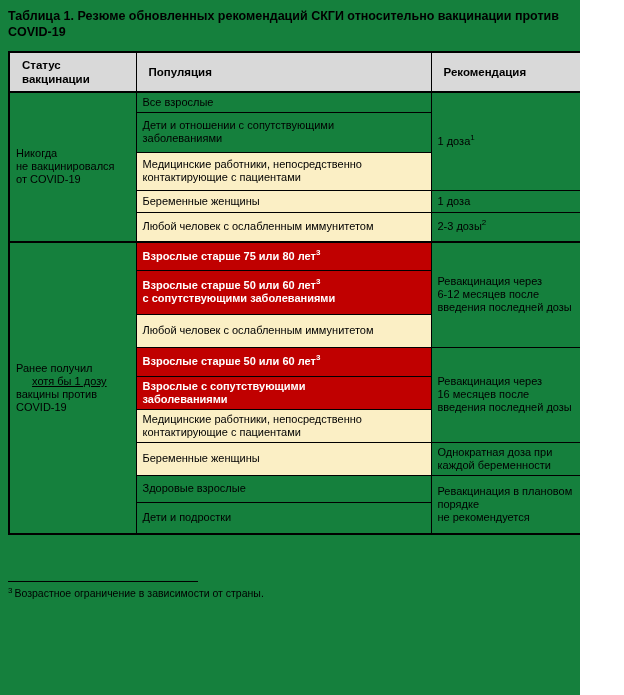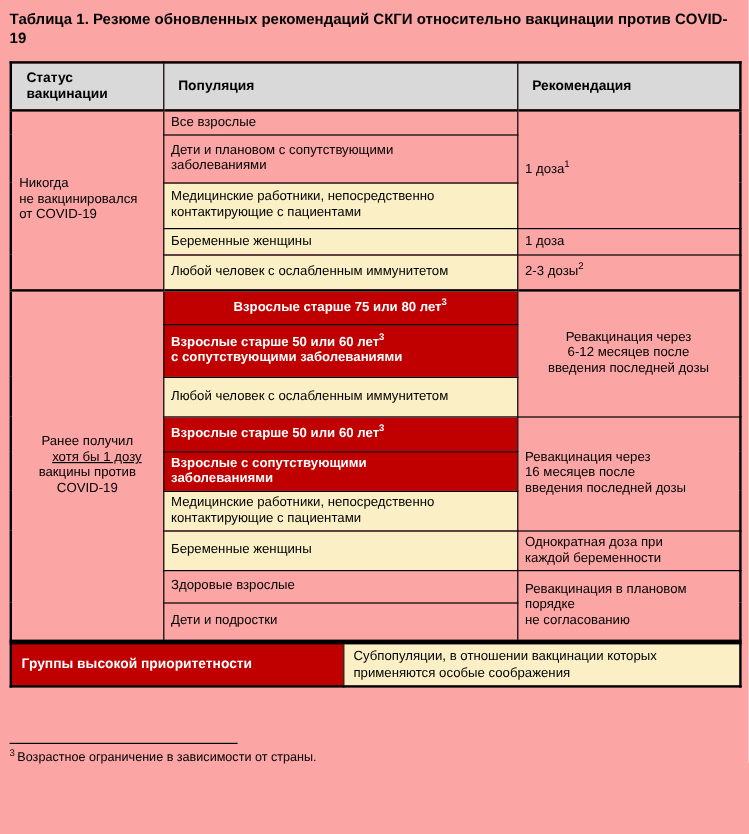--- a/index.html
+++ b/index.html
@@ -1,33 +1,33 @@
 <!DOCTYPE html>
 <html lang="ru" style="--red: #C00000; --cream: #FBEFC5; --header: #D9D9D9;"><head>
 <meta charset="utf-8">
 <style>
   html,body { margin:0; padding:0; background:#fff; }
   .page {
-    width:624px; height:695px; box-sizing:border-box;
-    padding:6px 8px 0 8px; background:#fca5a5; color:#000;
+    width:580px; height:695px; box-sizing:border-box;
+    padding:6px 8px 0 8px; background:#15803d; color:#000;
     font-family:"Liberation Sans","DejaVu Sans",sans-serif;
     overflow:hidden; position:relative;
   }
   .title { font-weight:bold; font-size:12.5px; line-height:1.3; margin:2px 0 10px 0; max-width:606px; }
 
   table.main { border-collapse:collapse; width:608px; border:2px solid #000; table-layout:fixed; }
   table.main th, table.main td {
     border:1px solid #000; padding:3px 6px; font-size:11px; line-height:13px;
     vertical-align:middle; text-align:left; overflow:hidden;
   }
   table.main th {
     background:var(--header,#D9D9D9); font-weight:bold; font-size:11.5px; line-height:14px;padding-left:12px;
   }
   table.main thead th { border-bottom:2px solid #000; }
-  tr.sec-start > td { border-top:2px solid #000;text-align:center; }
+  tr.sec-start > td { border-top:2px solid #000; }
 
   td.red   { background:var(--red,#C00000); color:#fff; font-weight:bold; }
   td.cream { background:var(--cream,#FBEFC5); }
   sup { font-size:8px; line-height:0; vertical-align:super; }
   .u { text-decoration:underline;margin-left:16px; }
   .ln { white-space:nowrap; }
 
   .legend-label { font-size:11px; margin:15px 0 5px 0; }
   table.legend { border-collapse:collapse; width:608px; border:2px solid #000; table-layout:fixed; }
   table.legend td { border:1px solid #000; font-size:11px; line-height:14px; padding:3px 8px; vertical-align:middle; }
@@ -67,21 +67,21 @@
         </td>
         <td>
           <div>Все взрослые</div>
         </td>
         <td rowspan="3">
           <div class="ln"><span>1 доза</span><sup>1</sup></div>
         </td>
       </tr>
       <tr style="height:40px">
         <td>
-          <div>Дети и плановом с сопутствующими</div>
+          <div>Дети и отношении с сопутствующими</div>
           <div>заболеваниями</div>
         </td>
       </tr>
       <tr style="height:38px">
         <td class="cream">
           <div>Медицинские работники, непосредственно</div>
           <div>контактирующие с пациентами</div>
         </td>
       </tr>
       <tr style="height:22px">
@@ -159,46 +159,31 @@
           <div>каждой беременности</div>
         </td>
       </tr>
       <tr style="height:27px">
         <td>
           <div>Здоровые взрослые</div>
         </td>
         <td rowspan="2">
           <div>Ревакцинация в плановом</div>
           <div>порядке</div>
-          <div>не согласованию</div>
+          <div>не рекомендуется</div>
         </td>
       </tr>
       <tr style="height:32px">
         <td>
           <div>Дети и подростки</div>
         </td>
       </tr>
     </tbody>
   </table>
 
 
-  <table class="legend">
-    <colgroup>
-      <col style="width:277px">
-        <col style="width:331px">
-    </colgroup>
-    <tbody>
-      <tr style="height:34px">
-        <td class="red">Группы высокой приоритетности</td>
-        <td class="cream">
-          <div>Субпопуляции, в отношении вакцинации которых</div>
-          <div>применяются особые соображения</div>
-        </td>
-      </tr>
-    </tbody>
-  </table>
 
   <div class="footnotes">
     <div class="fn-rule"></div>
     <div class="fn"><sup>3</sup><span>Возрастное ограничение в зависимости от страны.</span></div>
   </div>
 
 </div>
 
 </body></html>

